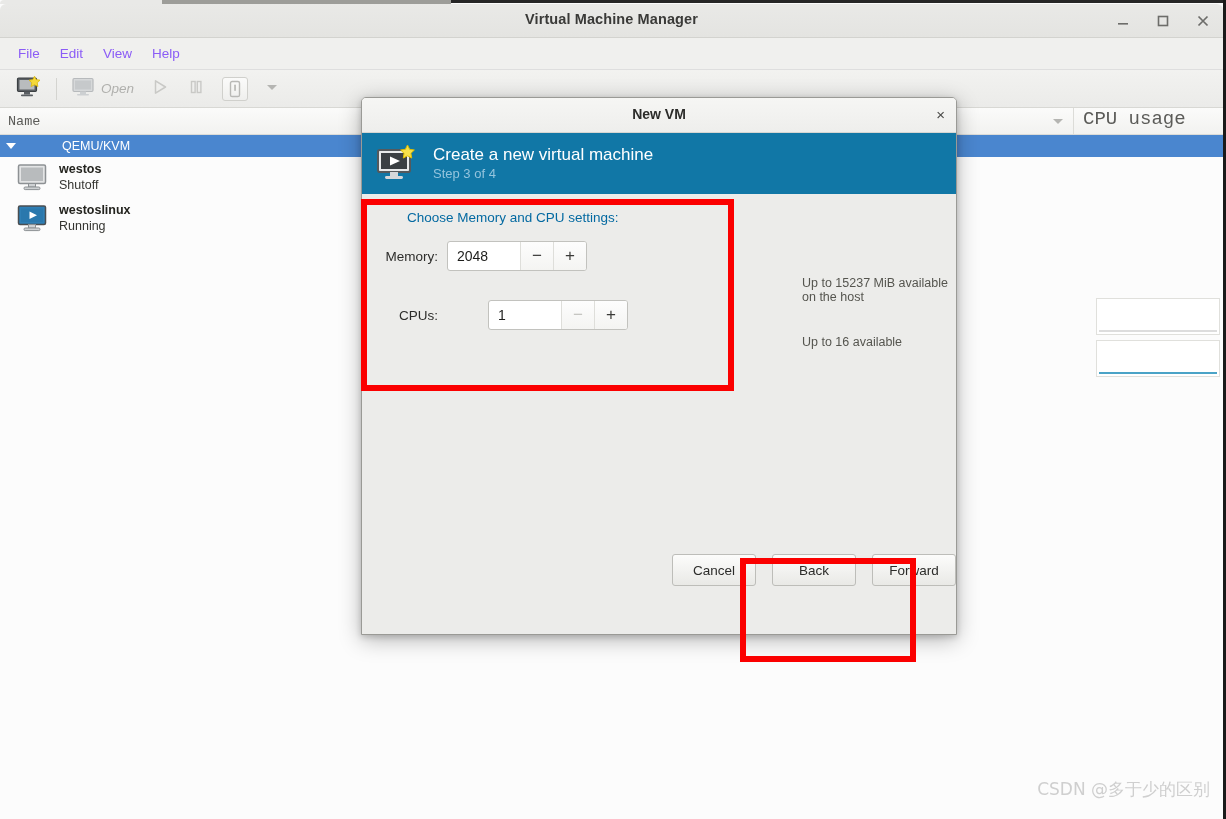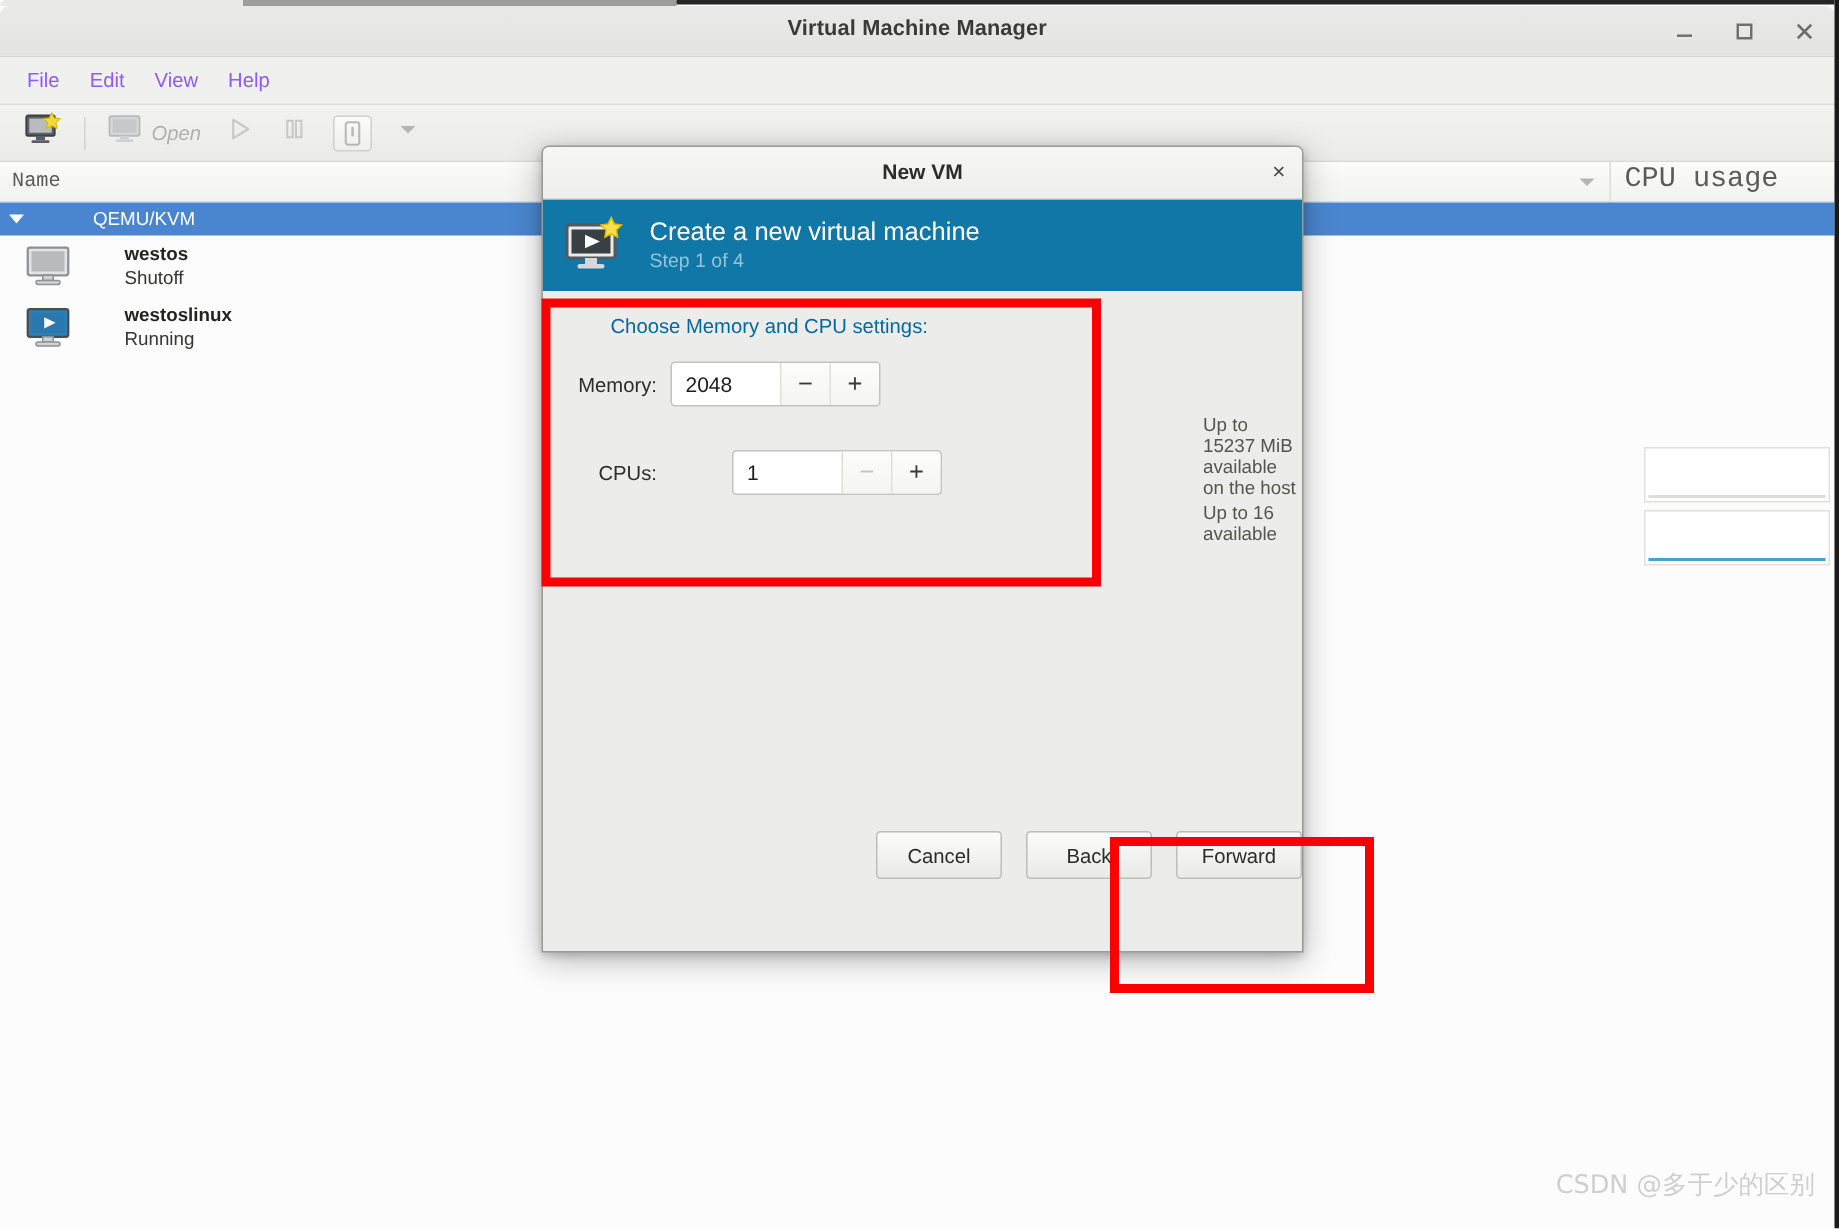--- a/index.html
+++ b/index.html
@@ -122,39 +122,39 @@
   }
   .tri {
     width: 0; height: 0; margin-right: 7px;
     border-left: 5px solid transparent; border-right: 5px solid transparent;
     border-top: 6px solid #ffffff;
   }
   .vm-row {
     height: 41px; display: flex; align-items: center; padding-left: 16px;
   }
   .vm-icon { width: 34px; height: 30px; margin-right: 9px; flex: 0 0 34px; }
-  .vm-text { display: flex; flex-direction: column; justify-content: center; margin-left: 24px; }
+  .vm-text { display: flex; flex-direction: column; justify-content: center; }
   .vm-name { font-size: 12.5px; color: #24241f; font-weight: bold; line-height: 15px; }
   .vm-state { font-size: 12.5px; color: #353531; line-height: 16px; }
 
   
   .spark-col {
     position: absolute; right: 3px; top: 135px; width: 143px;
   }
   .spark-box {
     position: absolute; left: 19px; width: 124px; height: 37px;
     background: #ffffff; border: 1px solid #e0e0dc;
   }
   .spark-line {
     position: absolute; left: 2px; right: 2px; bottom: 2px; height: 2px;
   }
 
   
   .dialog {
-    position: absolute; left: 361px; top: 97px; width: 508px; height: 538px;
+    position: absolute; left: 361px; top: 97px; width: 596px; height: 538px;
     background: #ececea;
     border: 1px solid #9a9a96;
     border-radius: 5px 5px 0 0;
     box-shadow: 0 5px 22px rgba(0,0,0,.28), 0 2px 6px rgba(0,0,0,.18);
   }
   .dlg-title {
     height: 35px; position: relative;
     background: linear-gradient(to bottom,#f6f6f4 0%, #eeeeec 100%);
     border-bottom: 1px solid #d6d6d2;
     border-radius: 4px 4px 0 0;
@@ -397,21 +397,21 @@
           <rect x="2" y="6" width="32" height="22" rx="1.8" fill="#e8eaeb" stroke="#55595c" stroke-width="2"></rect>
           <rect x="5" y="9" width="26" height="16" fill="#3a3f43"></rect>
           <path d="M14 12.5 L24 17 L14 21.5 Z" fill="#ffffff"></path>
           <rect x="14" y="28" width="8" height="4" fill="#d5d8da"></rect>
           <rect x="9" y="32" width="18" height="3" rx="1.4" fill="#d5d8da"></rect>
           <path d="M31.5 1 l2.1 4.3 4.75 .7 -3.43 3.34 .81 4.72 -4.23 -2.22 -4.23 2.22 .81 -4.72 -3.43 -3.34 4.75 -.7z" fill="#f7e04a" stroke="#e0bc00" stroke-width="1"></path>
         </svg>
       </span>
       <span>
         <div class="banner-title">Create a new virtual machine</div>
-        <div class="banner-step">Step 1 of 4</div>
+        <div class="banner-step">Step 3 of 4</div>
       </span>
     </div>
 
     <div class="dlg-body">
       <div class="form-title">Choose Memory and CPU settings:</div>
 
       <div class="field-row" style="left:13px; top:47px;">
         <span class="field-label">Memory:</span>
         <span class="spin">
           <input class="spin-input" type="text" value="2048" style="">

